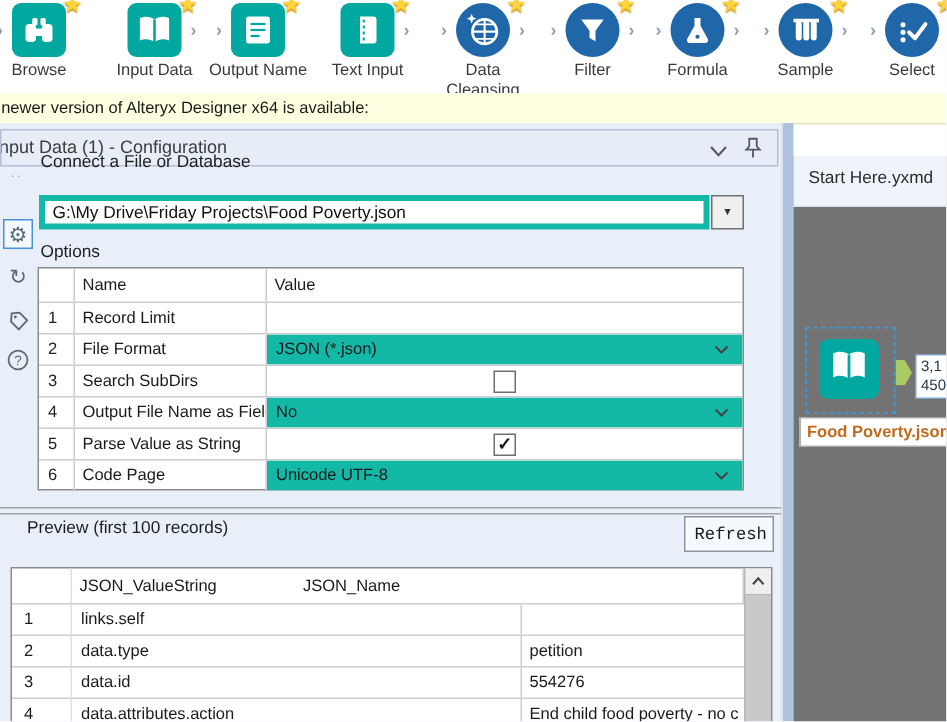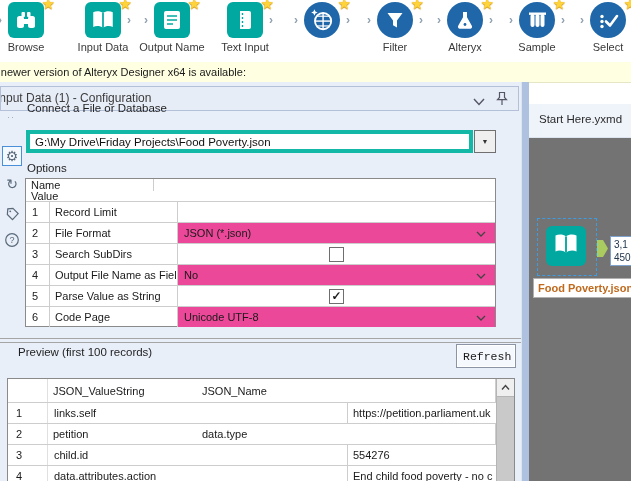--- a/index.html
+++ b/index.html
@@ -45,27 +45,27 @@
               border:4px solid #14b8a6;background:#fff;font-family:"Liberation Sans",sans-serif;
               font-size:11.5px;color:#111;padding:2px 5px;outline:none;}
   .combo-btn{position:absolute;left:474px;top:48px;width:22px;height:23px;box-sizing:border-box;
              border:1px solid #707070;background:#EFEFEF;display:flex;align-items:center;
              justify-content:center;cursor:pointer;font-size:7px;color:#333;}
 
   
   .opt-table{position:absolute;left:25px;top:96px;width:471px;height:149px;background:#fff;
              border:1px solid #8A8A8A;box-sizing:border-box;font-size:11px;color:#1a1a1a;}
   .opt-row{display:flex;height:21px;border-top:1px solid #CDCDCD;box-sizing:border-box;}
-  .opt-row.hdr{height:22px;border-top:none;flex-direction:column;}
+  .opt-row.hdr{height:22px;border-top:none;}
   .cell{box-sizing:border-box;display:flex;align-items:center;overflow:hidden;white-space:nowrap;}
   .c-num{width:24px;padding-left:6px;border-right:1px solid #CDCDCD;color:#222;}
   .c-name{width:128px;padding-left:5px;border-right:1px solid #CDCDCD;}
   .c-val{flex:1;position:relative;}
   .c-val.pad{padding-left:5px;}
-  .dd{width:100%;height:100%;background:#ec4899;display:flex;align-items:center;padding-left:6px;
+  .dd{width:100%;height:100%;background:#14b8a6;display:flex;align-items:center;padding-left:6px;
       box-sizing:border-box;cursor:pointer;text-align:right;}
   .dd-chev{position:absolute;right:9px;top:5px;}
   .checkbox{width:13px;height:13px;border:1px solid #6E6E6E;background:#fff;margin:0 auto;
             display:flex;align-items:center;justify-content:center;font-size:12px;font-weight:bold;
             color:#1a1a1a;line-height:1;cursor:pointer;}
 
   .splitter{position:absolute;left:0;top:256px;width:521px;height:3px;
             border-top:1px solid #A5A5A5;border-bottom:1px solid #A5A5A5;}
 
   .refresh-btn{position:absolute;left:456px;top:262px;width:60px;height:24px;box-sizing:border-box;
@@ -185,20 +185,21 @@
               <line x1="13" y1="5.5" x2="13" y2="20.5" stroke="#fff" stroke-width="1.3"></line>
               <line x1="5.5" y1="13" x2="20.5" y2="13" stroke="#fff" stroke-width="1.3"></line>
               <line x1="7.5" y1="8.5" x2="18.5" y2="8.5" stroke="#fff" stroke-width="1.1"></line>
               <line x1="7.5" y1="17.5" x2="18.5" y2="17.5" stroke="#fff" stroke-width="1.1"></line>
               <path d="M5 2 l0.9 2.1 L8 5 l-2.1 0.9 L5 8 l-0.9 -2.1 L2 5 l2.1 -0.9 Z" fill="#fff"></path>
             </svg>
         </div>
         <span class="tool-chev-r">›</span>
         <span class="tool-star">★</span>
       </div>
+      <div class="tool-label">Data Cleansing</div>
     </div>
 
     <div class="tool" style="left:360px">
       <div class="tool-icon">
         <span class="tool-chev-l">›</span>
         <div class="tool-shape shape-blue">
           <svg width="24" height="24" viewBox="0 0 24 24">
               <path d="M4.5 5 h15 l-5.5 7.5 v7 l-4 -2.2 v-4.8 Z" fill="#fff"></path>
             </svg>
         </div>
@@ -213,21 +214,21 @@
         <span class="tool-chev-l">›</span>
         <div class="tool-shape shape-blue">
           <svg width="24" height="24" viewBox="0 0 24 24">
               <path d="M10 4 h4 v5.2 l4.8 8.6 a1.9 1.9 0 0 1 -1.7 2.9 H6.9 a1.9 1.9 0 0 1 -1.7 -2.9 L10 9.2 Z" fill="#fff"></path>
               <circle cx="12" cy="16.5" r="1.4" fill="#1F67A8"></circle>
             </svg>
         </div>
         <span class="tool-chev-r">›</span>
         <span class="tool-star">★</span>
       </div>
-      <div class="tool-label">Alteryx</div>
+      <div class="tool-label">Formula</div>
     </div>
 
     <div class="tool" style="left:502px">
       <div class="tool-icon">
         <span class="tool-chev-l">›</span>
         <div class="tool-shape shape-blue">
           <svg width="24" height="24" viewBox="0 0 24 24">
               <rect x="4" y="4.5" width="17" height="2.4" fill="#fff"></rect>
               <rect x="5.5" y="6" width="4" height="13" rx="2" fill="#fff"></rect>
               <rect x="10.5" y="6" width="4" height="13" rx="2" fill="#fff"></rect>
@@ -383,30 +384,29 @@
     <div class="prev-table">
       <div class="prev-grid">
         <div class="prev-row hdr">
           <div class="cell p-num"></div>
           <div class="cell p-val">JSON_ValueString</div>
           <div class="cell p-name">JSON_Name</div>
         </div>
         <div class="prev-row">
           <div class="cell p-num">1</div>
           <div class="cell p-name">links.self</div>
-          <div class="cell p-val">https://petition.parliament.uk</div>
         </div>
         <div class="prev-row">
           <div class="cell p-num">2</div>
+          <div class="cell p-name">data.type</div>
           <div class="cell p-val">petition</div>
-          <div class="cell p-name">data.type</div>
         </div>
         <div class="prev-row">
           <div class="cell p-num">3</div>
-          <div class="cell p-name">child.id</div>
+          <div class="cell p-name">data.id</div>
           <div class="cell p-val">554276</div>
         </div>
         <div class="prev-row">
           <div class="cell p-num">4</div>
           <div class="cell p-name">data.attributes.action</div>
           <div class="cell p-val">End child food poverty - no c</div>
         </div>
       </div>
       <div class="vscroll">
         <div class="vs-btn">

